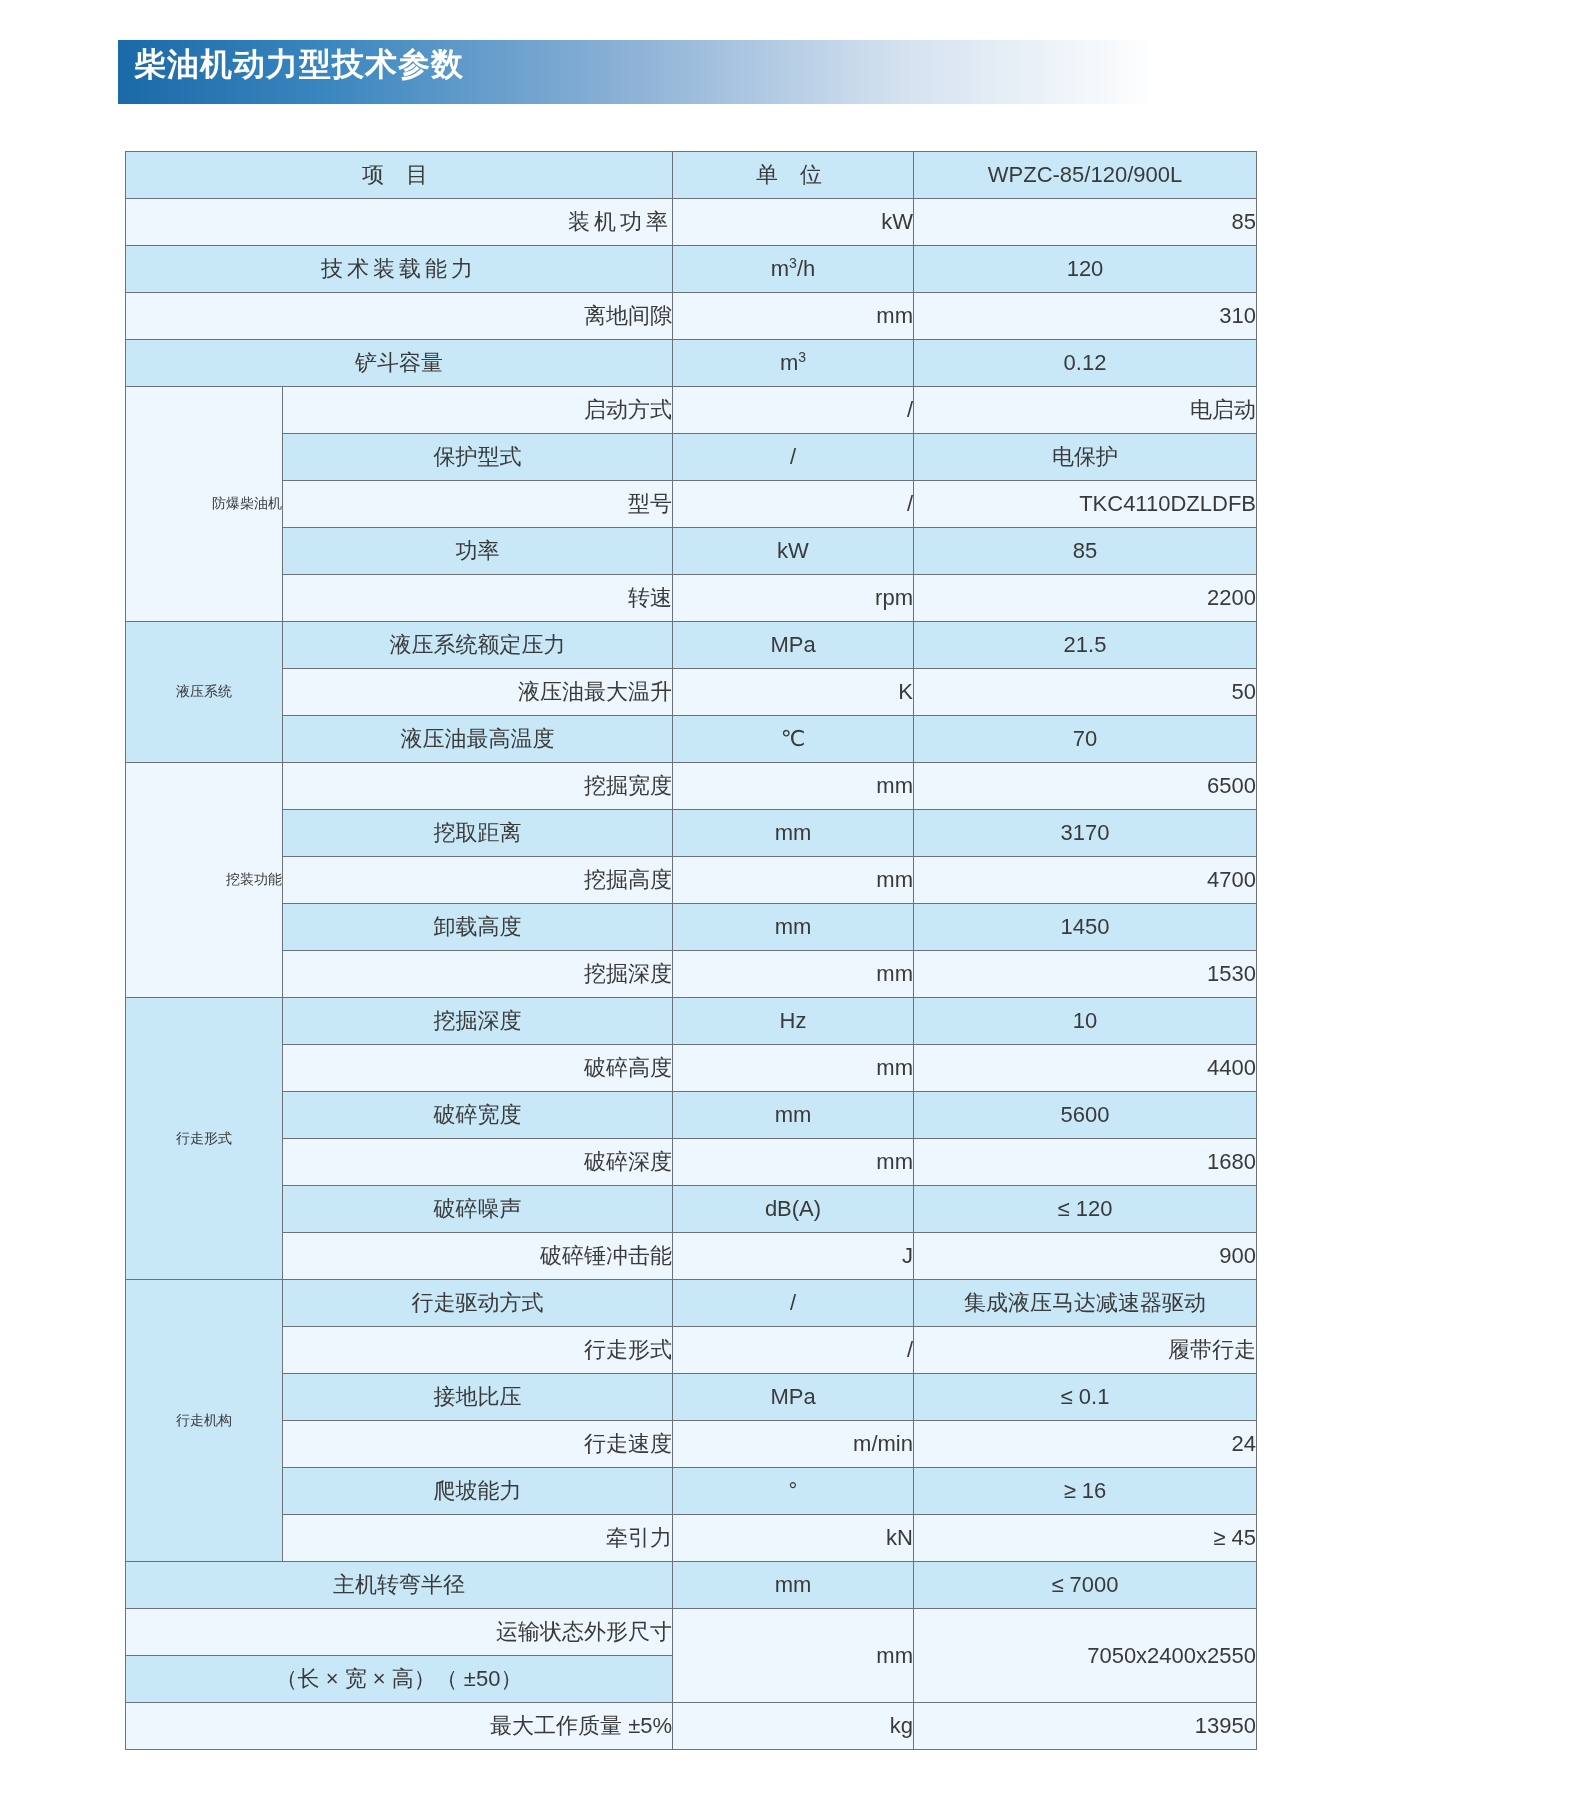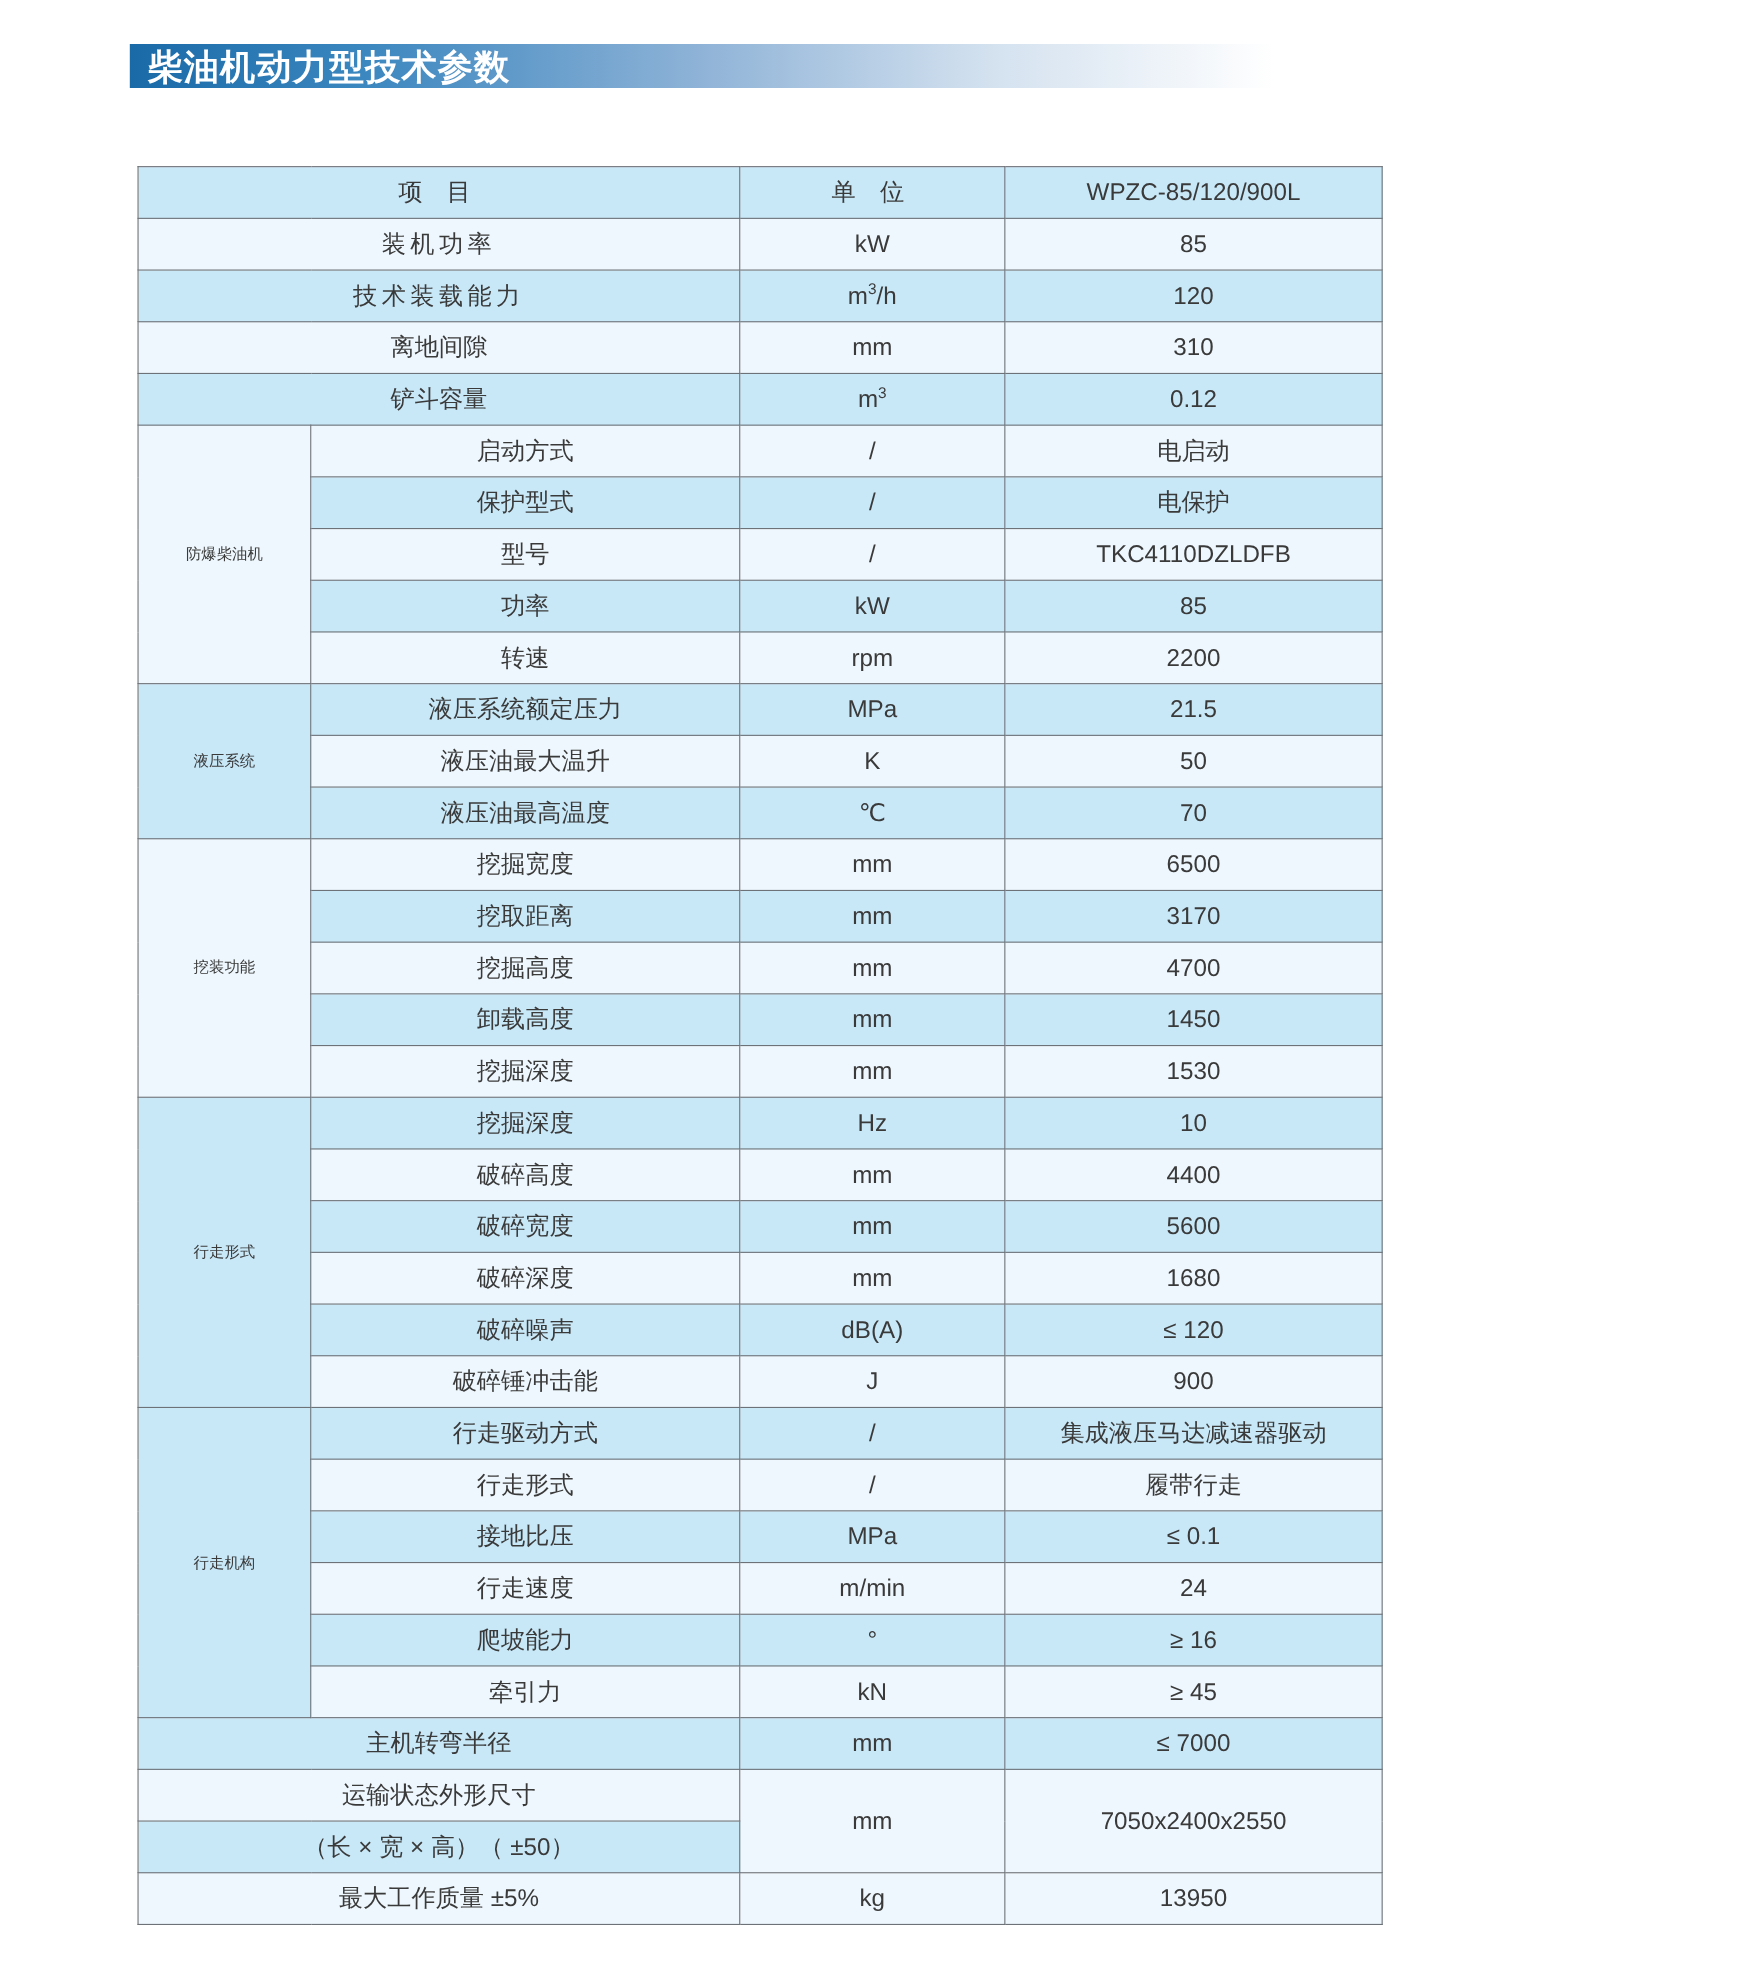--- a/index.html
+++ b/index.html
@@ -1,23 +1,23 @@
 <!DOCTYPE html>
 <html><head>
 <meta charset="utf-8">
 <style>
   html,body{margin:0;padding:0;background:#ffffff;}
   body{width:1587px;height:1802px;position:relative;font-family:"DejaVu Sans","Liberation Sans",sans-serif;color:#333;}
-  .title-bar{position:absolute;left:118px;top:40px;width:1040px;height:40px;
-    background:linear-gradient(90deg,#1a6aa8 0%,#3a86bf 20%,#8fb3d7 50%,#d3e1ef 75%,#ffffff 100%);font-family:Liberation Mono, monospace;}
+  .title-bar{position:absolute;left:118px;top:40px;width:1040px;height:64px;
+    background:linear-gradient(90deg,#1a6aa8 0%,#3a86bf 20%,#8fb3d7 50%,#d3e1ef 75%,#ffffff 100%);}
   .title-text{position:absolute;left:16px;top:4px;font-size:32px;font-weight:bold;color:#fff;letter-spacing:1px;line-height:40px;}
   table{position:absolute;left:125px;top:123px;border-collapse:collapse;width:1131px;table-layout:fixed;margin-top:28px;}
   td{border:1.5px solid #6d7278;height:46px;padding:0;text-align:center;vertical-align:middle;font-size:22px;color:#3a3a3a;font-family:"Liberation Sans","DejaVu Sans",sans-serif;}
   tr.b td.alt, td.b{background:#c8e8f8;}
-  tr.l td.alt, td.l{background:#eef7fd;}
+  tr.l td.alt, td.l{background:#eef7fd;text-align:right;}
   .sub{font-size:14px;vertical-align:super;line-height:0;}
   .sp{letter-spacing:8px;}
   .grp{font-size:14px;}
 </style>
 </head>
 <body>
 
 <div class="title-bar">
   <div class="title-text">柴油机动力型技术参数</div>
 </div>

